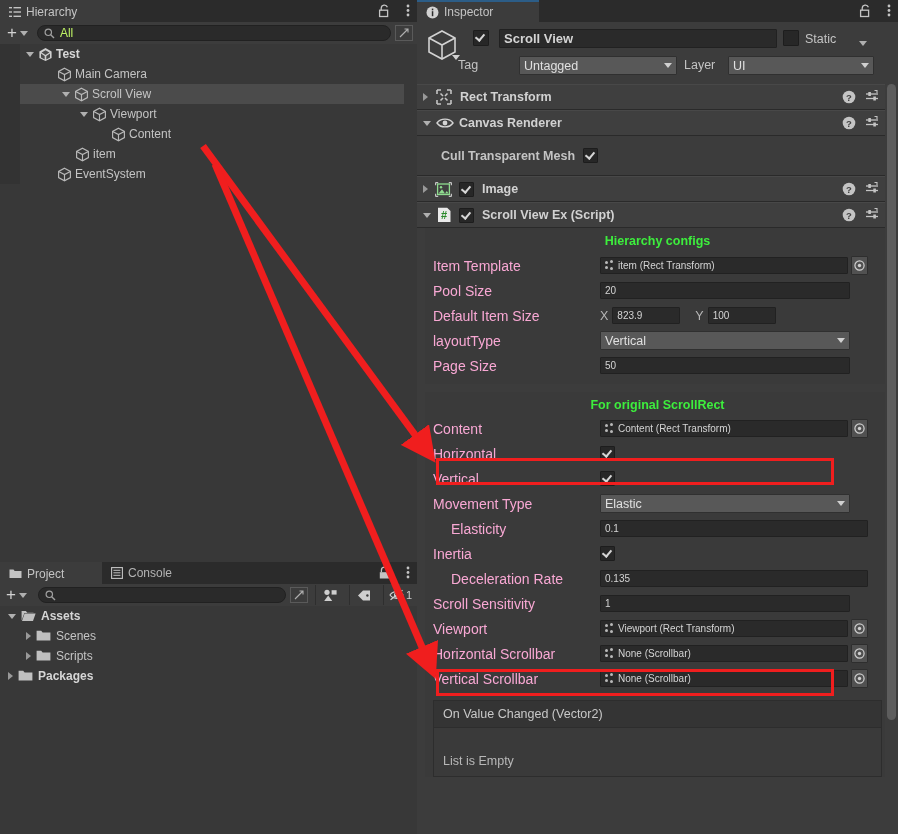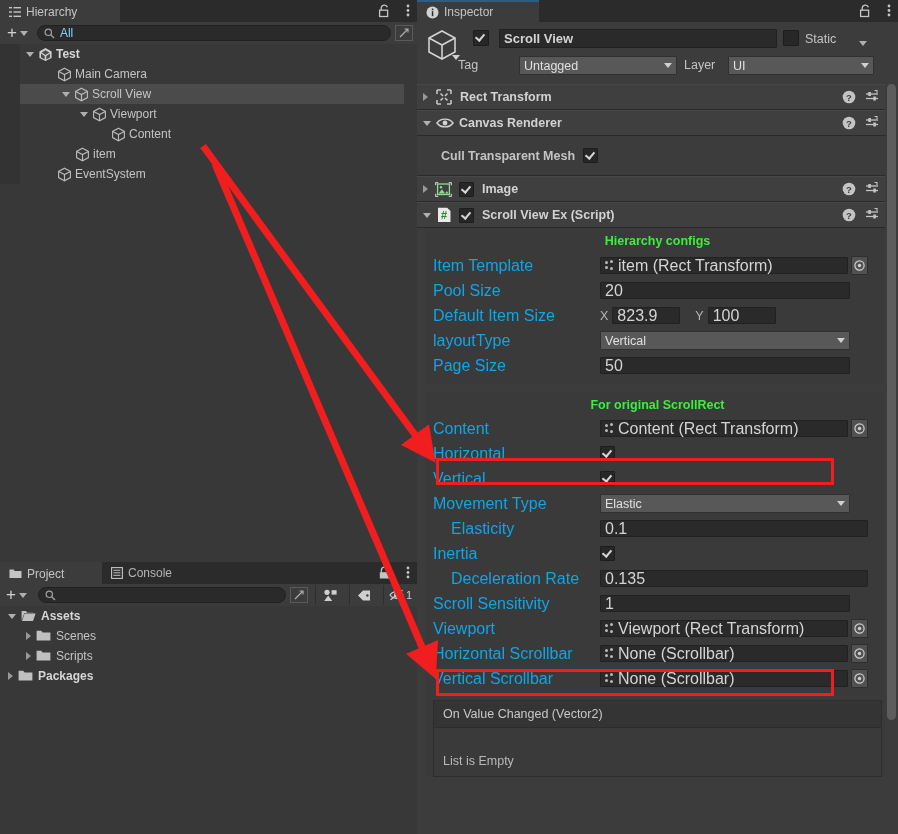--- a/index.html
+++ b/index.html
@@ -13,21 +13,21 @@
   .tabbar{height:22px;background:#2b2b2b;position:relative;}
   .tab{position:absolute;top:0;height:22px;display:flex;align-items:center;
        gap:5px;padding:0 12px 0 9px;font-size:12px;color:#c4c4c4;box-sizing:border-box;}
   .tab.active{background:#3c3c3c;border-top:1px solid transparent;}
   .tab.active.blue{border-top:2px solid #2c5d87;}
   .tab.inactive{background:#2b2b2b;color:#b4b4b4;}
   .toolrow{height:22px;background:#3c3c3c;display:flex;align-items:center;
            padding:0 4px;box-sizing:border-box;gap:4px;}
   .searchbox{flex:1;height:16px;background:#2a2a2a;border:1px solid #212121;
              border-radius:8px;display:flex;align-items:center;padding:0 6px;
-             gap:5px;box-sizing:border-box;color:#7dd3fc;font-size:12px;}
+             gap:5px;box-sizing:border-box;color:#bef264;font-size:12px;}
   .gutter{position:absolute;left:0;top:0;width:20px;height:100%;background:#333333;}
   .tri{width:0;height:0;border-left:5px solid #999;border-top:4px solid transparent;
        border-bottom:4px solid transparent;display:inline-block;}
   .tri.down{border-left:4px solid transparent;border-right:4px solid transparent;
             border-top:5px solid #b0b0b0;border-bottom:0;}
   .blank{display:inline-block;width:9px;}
 
   
   #hierarchy{left:0;top:0;width:417px;height:562px;background:#383838;}
   .hrow{height:20px;position:relative;display:flex;align-items:center;}
@@ -52,24 +52,24 @@
   .comp-head .ctitle{font-weight:bold;font-size:12.5px;color:#d2d2d2;margin-left:8px;}
   .headicons{position:absolute;right:6px;top:0;height:100%;display:flex;
              align-items:center;gap:9px;}
   .cbox{width:13px;height:13px;background:#272727;border:1px solid #1d1d1d;
         display:inline-block;position:relative;box-sizing:border-box;border-radius:1px;}
   .cbox.on::after{content:"";position:absolute;left:3px;top:1px;width:4px;height:7px;
         border:solid #d6d6d6;border-width:0 2px 2px 0;transform:rotate(40deg);}
   .greenlabel{color:#3dee3d;font-weight:bold;font-size:12.5px;text-align:center;}
   .block{background:#3a3a3a;margin:0 8px;box-sizing:border-box;}
   .prow{height:25px;display:flex;align-items:center;padding-left:8px;box-sizing:border-box;}
-  .pname{color:#0ea5e9;font-size:16px;width:167px;flex:none;}
+  .pname{color:#f9a8d4;font-size:14px;width:167px;flex:none;}
   .pname.ind{padding-left:18px;width:149px;}
   .field{height:17px;background:#2a2a2a;border:1px solid #212121;color:#d4d4d4;
-         font-size:16px;display:flex;align-items:center;padding:0 4px;
+         font-size:10px;display:flex;align-items:center;padding:0 4px;
          box-sizing:border-box;border-radius:1px;}
   .popup{height:19px;background:#585858;border:1px solid #303030;color:#e0e0e0;
          font-size:12.5px;display:flex;align-items:center;padding:0 4px;
          box-sizing:border-box;justify-content:space-between;border-radius:1px;}
   .caret{width:0;height:0;border-left:4px solid transparent;border-right:4px solid transparent;
          border-top:5px solid #d0d0d0;}
   .objbtn{width:17px;height:19px;background:#515151;border:1px solid #2e2e2e;
           display:flex;align-items:center;justify-content:center;box-sizing:border-box;
           border-radius:1px;flex:none;margin-left:3px;}
   .dots4{display:inline-block;width:11px;height:11px;position:relative;flex:none;margin-right:2px;}

